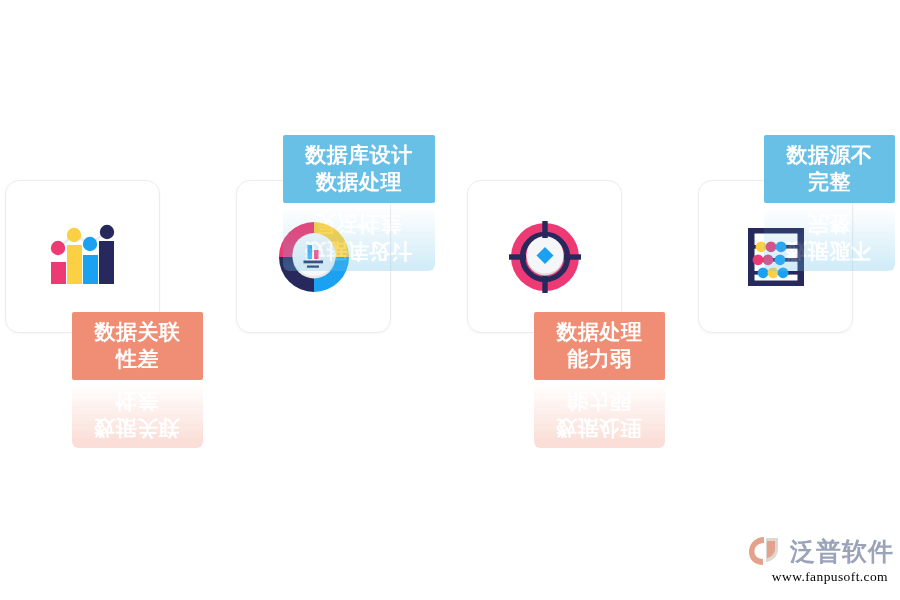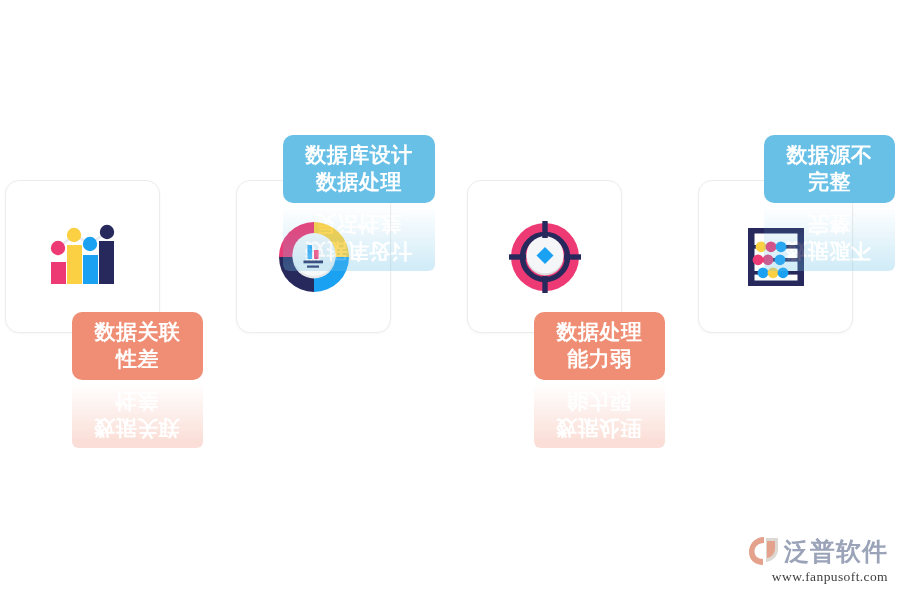--- a/index.html
+++ b/index.html
@@ -50,21 +50,21 @@
     box-sizing: border-box;
     display: flex;
     align-items: center;
     justify-content: center;
     text-align: center;
     color: #ffffff;
     font-size: 21px;
     font-weight: bold;
     line-height: 1.28;
     letter-spacing: 0.5px;
-    border-radius: 10px;
+    border-radius: 2px;
     padding: 8px 12px;
     z-index: 5;
   }
   .badge.blue  { background: #68c0e6; }
   .badge.peach { background: #ef8e74; }
 
   
   .reflect {
     position: absolute;
     box-sizing: border-box;
@@ -102,27 +102,27 @@
     align-items: center;
     height: 34px;
   }
   #logo .logo-mark { width: 34px; height: 32px; flex: 0 0 34px; }
   #logo .logo-mark svg { display: block; width: 100%; height: 100%; }
   #logo .logo-name {
     font-size: 25px;
     font-weight: bold;
     color: #9aa3b8;
     letter-spacing: 1px;
-    margin-left: 2px;
+    margin-left: 8px;
     line-height: 1;
     white-space: nowrap;
   }
   #logo .logo-url {
     font-size: 13.5px;
-    color: #404040;
+    color: #000000;
     letter-spacing: 0.4px;
     text-align: right;
     margin-top: 1px;
     white-space: nowrap;
     font-family: "Liberation Serif", "DejaVu Serif", serif;
   }
 </style>
 </head>
 <body>
 

